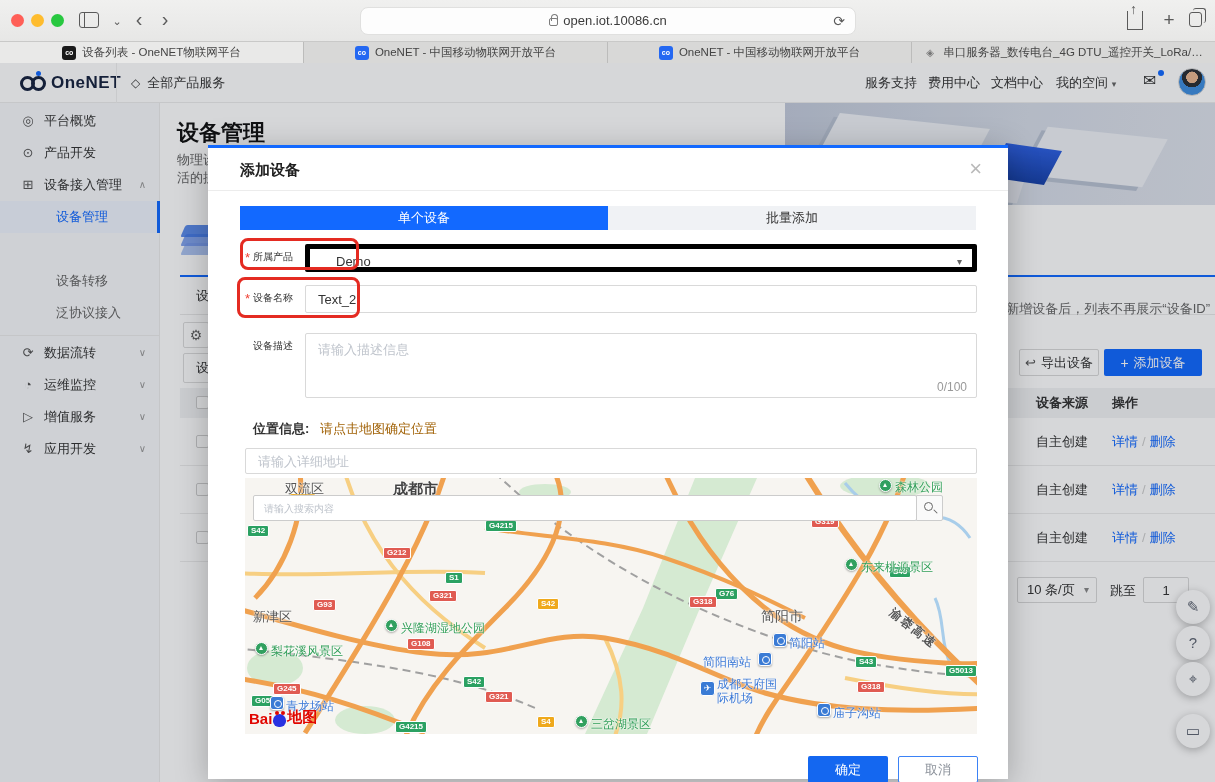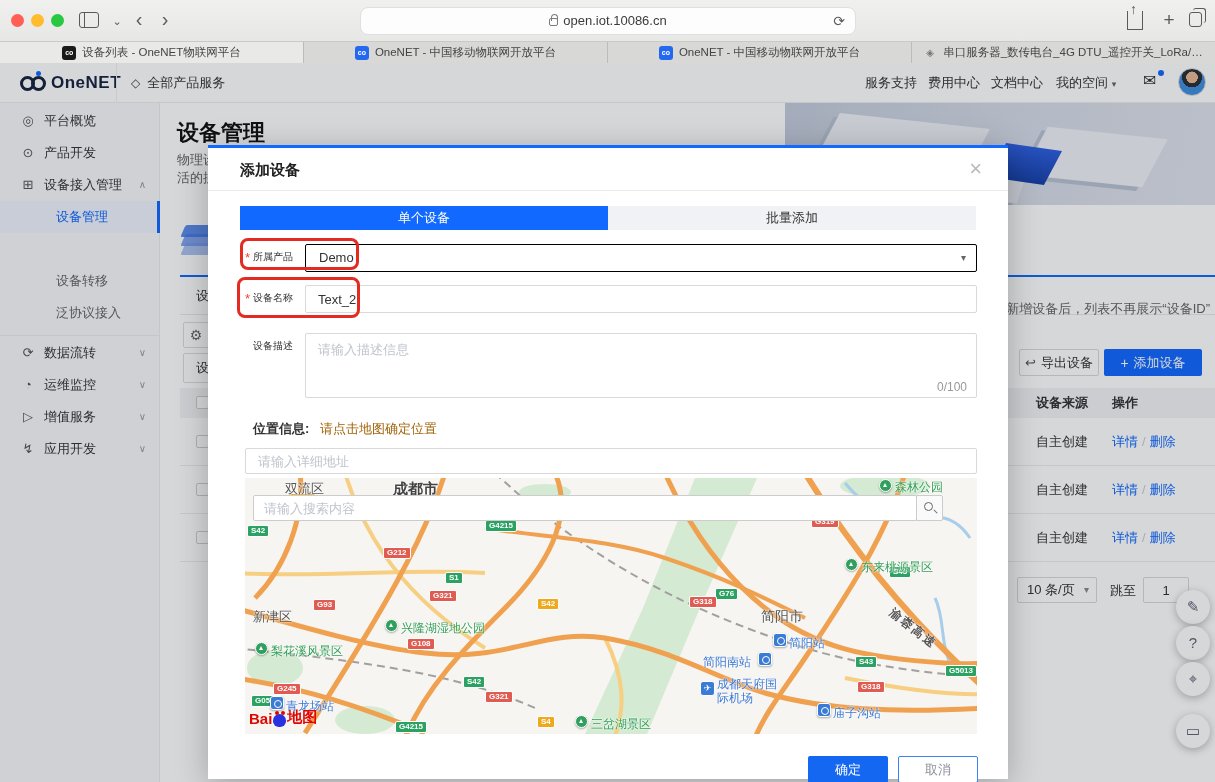--- a/index.html
+++ b/index.html
@@ -101,35 +101,35 @@
     border-top:3px solid #1269ff; box-shadow:0 6px 30px rgba(0,0,0,.25); }
   .m-title { position:absolute; left:32px; top:13px; font-size:15px; font-weight:bold; color:#222;}
   .m-close { position:absolute; right:26px; top:8px; font-size:22px; color:#b9b9b9; line-height:26px;}
   .m-hd-line { position:absolute; left:0; top:42px; width:800px; border-top:1px solid #ececec;}
   .m-tabs { position:absolute; left:32px; top:58px; width:736px; height:24px; display:flex;}
   .m-tab { flex:1; text-align:center; line-height:24px; font-size:13px;}
   .m-tab.on { background:#1269ff; color:#fff;}
   .m-tab.off { background:#f0f2f5; color:#333;}
   .f-label { position:absolute; left:45px; font-size:10px; color:#333;}
   .f-star { position:absolute; left:37px; color:#f04134; font-size:13px;}
-  .f-select { position:absolute; left:97px; width:672px; height:28px; border:1px solid #000000; border-radius:2px; line-height:26px; padding-left:13px; color:#333; background:#fff;}
+  .f-select { position:absolute; left:97px; width:672px; height:28px; border:5px solid #000000; border-radius:2px; line-height:26px; padding-left:26px; color:#333; background:#fff;}
   .f-select .caret { position:absolute; right:10px; top:0; color:#666; font-size:10px;}
   .f-input { position:absolute; left:97px; width:672px; height:28px; border:1px solid #d9d9d9; border-radius:2px; padding:0 12px; font-size:13px; color:#333; font-family:inherit;}
   .f-textarea { position:absolute; left:97px; top:185px; width:672px; height:65px; border:1px solid #d9d9d9; border-radius:2px; padding:7px 12px; font-size:13px; resize:none; font-family:inherit; color:#333;}
   .f-counter { position:absolute; left:97px; top:232px; width:672px; text-align:right; padding-right:10px; color:#999; font-size:12px; pointer-events:none;}
   .loc-label { position:absolute; left:45px; top:272px; font-weight:bold; color:#333;}
   .loc-hint { position:absolute; left:112px; top:272px; color:#a16207;}
   .addr-input { position:absolute; left:37px; top:300px; width:732px; height:26px; border:1px solid #d9d9d9; border-radius:2px; padding:0 12px; font-size:13px; font-family:inherit; color:#333;}
   input::placeholder, textarea::placeholder { color:#bfc4cc; }
   .m-footer-ok { position:absolute; left:600px; top:608px; width:80px; height:27px; background:#1467f0; color:#fff; border:none; border-radius:2px; font-size:13px; font-family:inherit;}
   .m-footer-cancel { position:absolute; left:690px; top:608px; width:80px; height:27px; background:#fff; color:#8a9099; border:1px solid #3b82f6; border-radius:2px; font-size:13px; font-family:inherit;}
   
   .map { position:absolute; left:37px; top:330px; width:732px; height:256px; background:#f7f5f1; overflow:hidden;}
   .map svg { position:absolute; left:0; top:0;}
-  .map-search { position:absolute; left:8px; top:17px; width:664px; height:26px; border:1px solid #ccc; border-radius:2px; padding:0 10px; font-size:13px; font-family:inherit; background:#fff; z-index:5;}
+  .map-search { position:absolute; left:8px; top:17px; width:664px; height:26px; border:1px solid #ccc; border-radius:2px; padding:0 10px; font-size:10px; font-family:inherit; background:#fff; z-index:5;}
   .map-search-btn { position:absolute; left:671px; top:17px; width:27px; height:26px; border:1px solid #ccc; background:#fafafa; border-radius:0 2px 2px 0; z-index:5;}
   .mag { position:absolute; left:7px; top:6px; width:9px; height:9px; border:1.6px solid #666; border-radius:50%;}
   .mag::after{ content:""; position:absolute; left:8px; top:8px; width:5px; height:0; border-top:1.6px solid #666; transform:rotate(45deg);}
   .ml { position:absolute; color:#5c5c5c; font-size:12px; white-space:nowrap; text-shadow:0 0 2px #fff,0 0 2px #fff; z-index:4;}
   .ml.city { font-size:15px; font-weight:bold; color:#444;}
   .ml.town { font-size:13px; color:#555;}
   .ml.green { color:#2f9e57;}
   .ml.blue { color:#3a78d6;}
   .pin { position:absolute; z-index:4; }
   .pin-green { width:13px; height:13px; background:#31a05f; border-radius:50%; border:1.5px solid #fff; box-shadow:0 1px 2px rgba(0,0,0,.3);}

